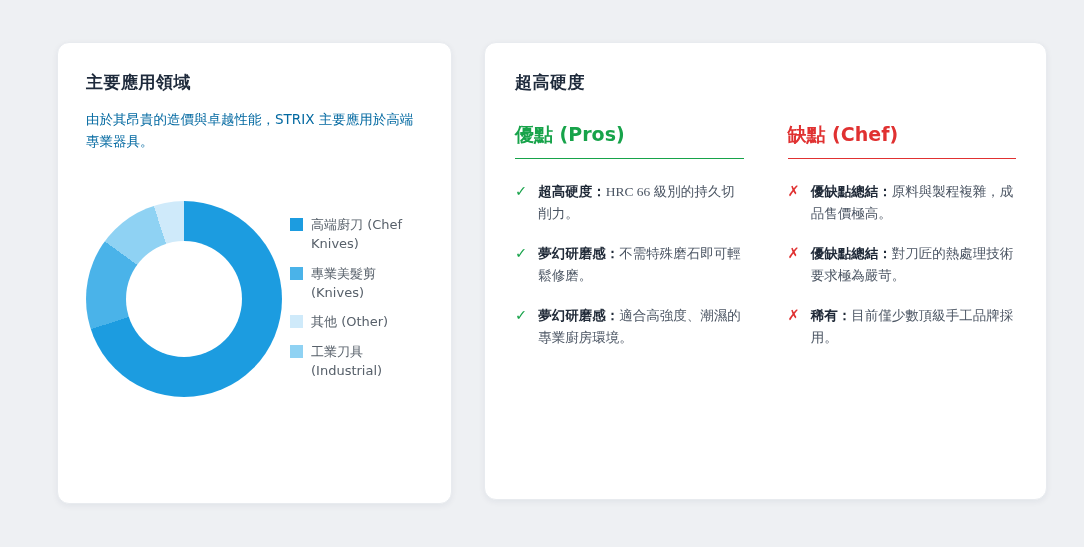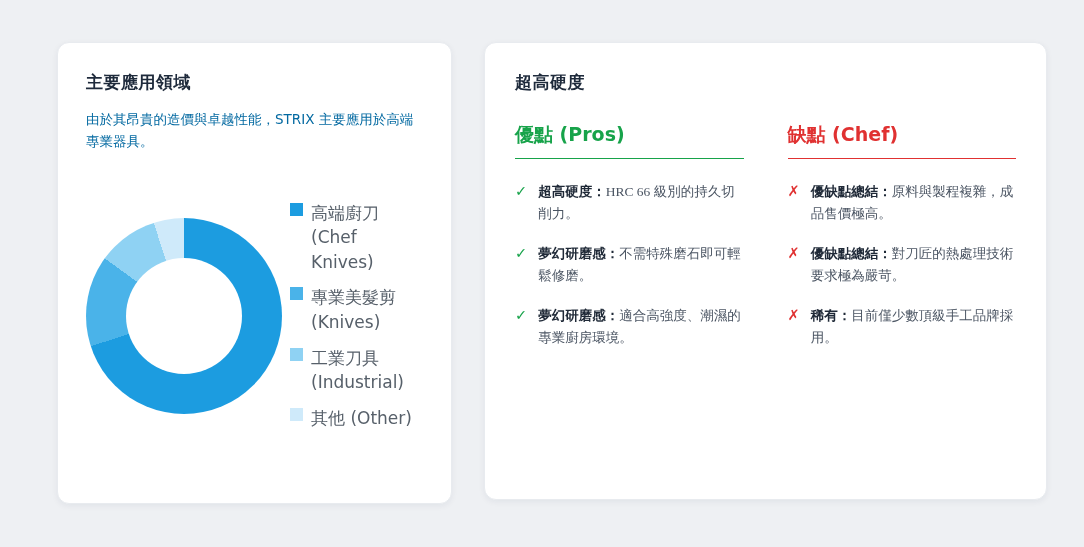--- a/index.html
+++ b/index.html
@@ -66,21 +66,21 @@
     align-items: flex-start;
     gap: 8px;
     cursor: pointer;
   }
   .swatch {
     width: 13px; height: 13px;
     margin-top: 2px;
     flex-shrink: 0;
   }
   .legend-label {
-    font-size: 17px;
+    font-size: 13px;
     line-height: 1.45;
     color: #57606a;
     max-width: 120px;
     display: inline-block;
   }
   
   .pc-grid {
     margin-top: 28px;
     display: grid;
     grid-template-columns: 1fr 1fr;
@@ -133,26 +133,26 @@
       <div class="legend">
         <div class="legend-item">
           <span class="swatch" style="background: rgb(28, 156, 224);"></span>
           <span class="legend-label">高端廚刀 (Chef Knives)</span>
         </div>
         <div class="legend-item">
           <span class="swatch" style="background: rgb(74, 179, 233);"></span>
           <span class="legend-label">專業美髮剪 (Knives)</span>
         </div>
         <div class="legend-item">
+          <span class="swatch" style="background: rgb(207, 234, 250);"></span>
+          <span class="legend-label">其他 (Other)</span>
+        </div>
+        <div class="legend-item">
           <span class="swatch" style="background: rgb(143, 210, 243);"></span>
           <span class="legend-label">工業刀具 (Industrial)</span>
-        </div>
-        <div class="legend-item">
-          <span class="swatch" style="background: rgb(207, 234, 250);"></span>
-          <span class="legend-label">其他 (Other)</span>
         </div>
       </div>
     </div>
   </section>
 
   <section class="card card-right">
     <h2 class="card-title">超高硬度</h2>
 
     <div class="pc-grid">
 

